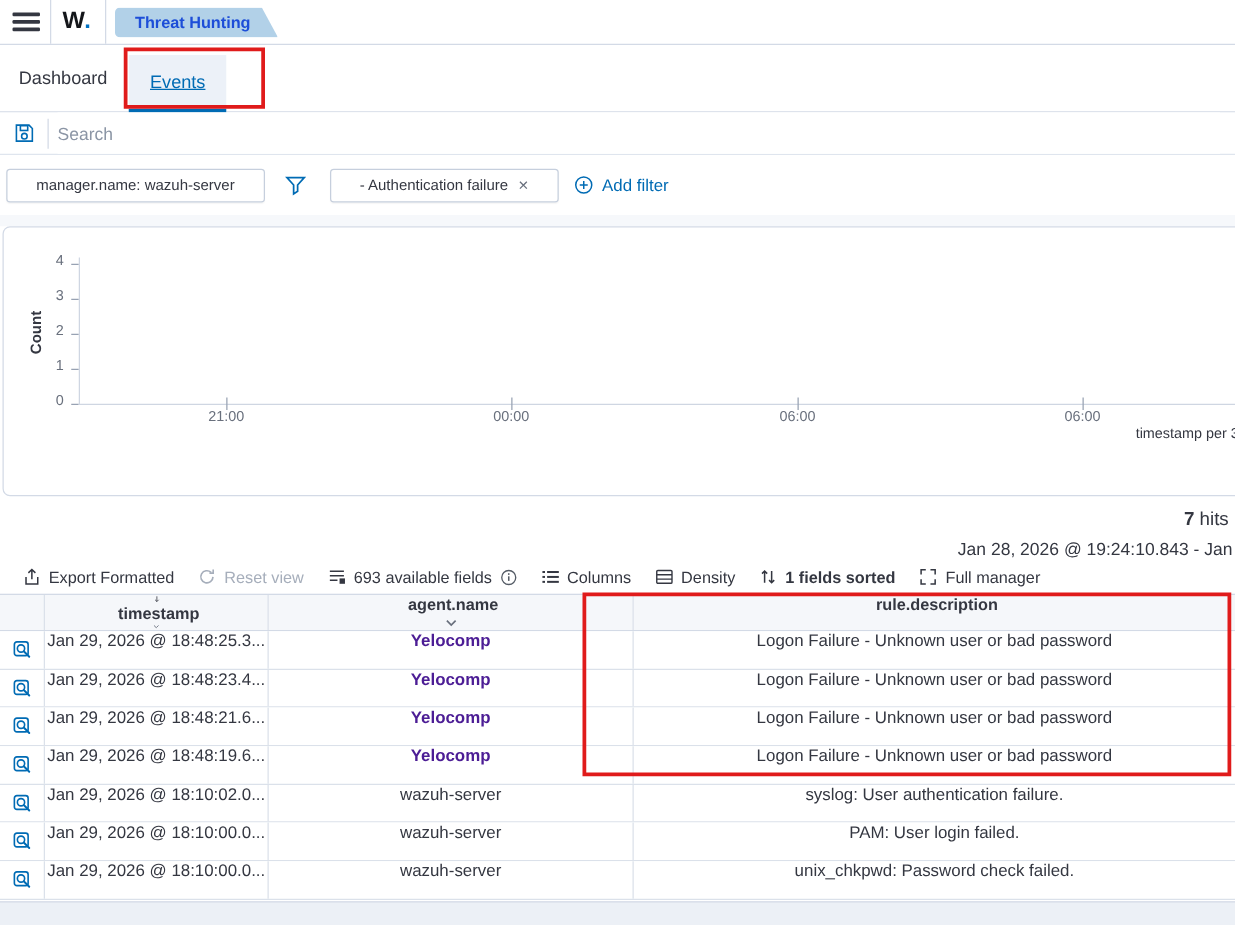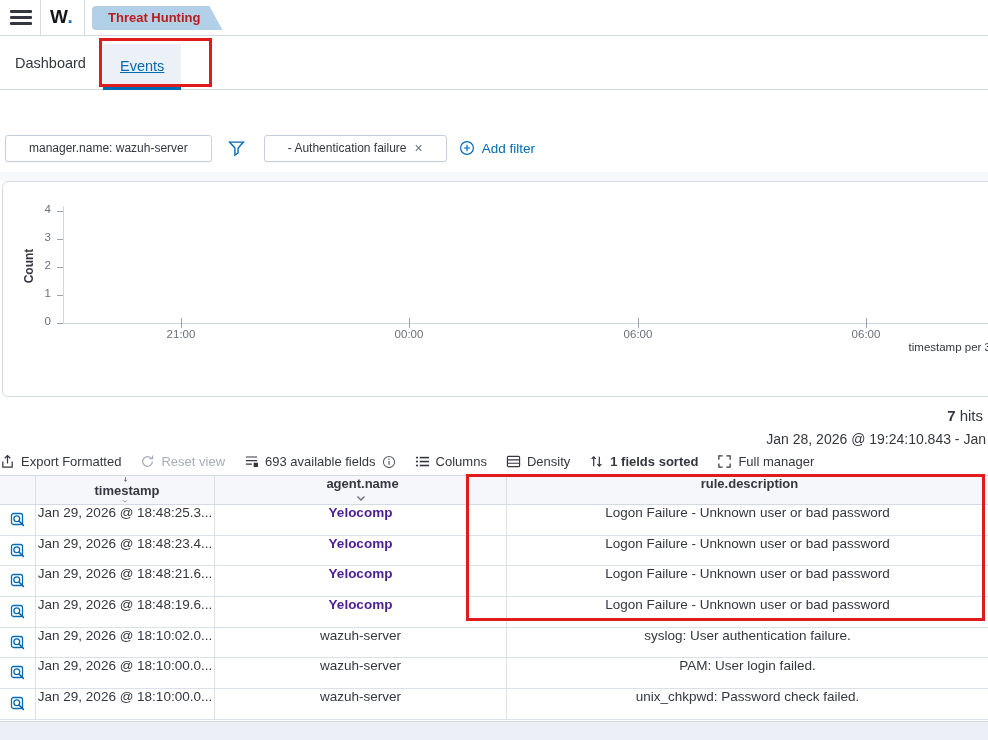--- a/index.html
+++ b/index.html
@@ -7,21 +7,21 @@
   .app { position: relative; width: 988px; height: 740px; overflow: hidden; background: #fff; color: #343741; }
 
   
   .topbar { position: absolute; left: 0; top: 0; width: 988px; height: 36px; background: #fff; border-bottom: 1px solid #d3dae6; }
   .menu-btn { position: absolute; left: 10px; top: 10px; width: 22px; height: 16px; cursor: pointer; }
   .menu-btn i { display: block; height: 2.6px; background: #343741; border-radius: 1px; margin-bottom: 3.6px; }
   .tb-div { position: absolute; top: 0; width: 1px; height: 35px; background: #d3dae6; }
   .logo { position: absolute; left: 50px; top: 6px; font-size: 19px; font-weight: 700; color: #14161a; letter-spacing: .5px; }
   .logo .dot { color: #0071c2; }
   .crumb { position: absolute; left: 92px; top: 6px; height: 24px; line-height: 24px; padding: 0 22px 0 16px;
-           background: #b2d1e8; color: #b91c1c; font-size: 13px; font-weight: 600;
+           background: #b2d1e8; color: #1d4ed8; font-size: 13px; font-weight: 600;
            border-radius: 4px 0 0 4px; clip-path: polygon(0 0, calc(100% - 13px) 0, 100% 100%, 0 100%); }
 
   
   .tabbar { position: absolute; left: 0; top: 36px; width: 988px; height: 54px; background: #fff; border-bottom: 1px solid #d3dae6; }
   .tab-dash { position: absolute; left: 15px; top: 0; line-height: 54px; font-size: 14.5px; font-weight: 500; color: #343741; cursor: pointer; }
   .tab-events { position: absolute; left: 103px; top: 8px; height: 46px; padding: 0 17px; background: #ecf1f8;
                 border-bottom: 3px solid #006bb4; line-height: 43px; cursor: pointer; }
   .tab-events span { color: #006bb4; font-size: 14.5px; font-weight: 500; text-decoration: underline; }
 
   
@@ -54,21 +54,21 @@
   .xmark { position: absolute; top: 136px; width: 1px; height: 10px; background: #98a2b3; }
   .xtick { position: absolute; top: 146px; transform: translateX(-50%); font-size: 11.5px; color: #69707d; }
   .xtitle { position: absolute; right: 4px; top: 159px; font-size: 11.5px; font-weight: 400; color: #343741; }
 
   
   .hits { position: absolute; top: 407px; right: 5px; font-size: 15px; color: #343741; }
   .hits b { font-weight: 700; }
   .daterange { position: absolute; top: 431px; right: 2px; font-size: 14px; color: #343741; white-space: nowrap; }
 
   .toolbar { position: absolute; left: 0; top: 448px; width: 988px; height: 27px; display: flex; 
-             column-gap: 19px; }
+             padding-left: 18px; column-gap: 19px; }
   .titem { display: inline-flex; align-items: center; gap: 6px; font-size: 13px; color: #343741; cursor: pointer; white-space: nowrap; }
   .titem.disabled { color: #a6aebb; cursor: default; }
   .titem.bold { font-weight: 700; }
 
   
   .grid { position: absolute; left: 0; top: 475px; width: 988px; }
   .hrow, .trow { display: grid; grid-template-columns: 36px 179px 292px 1fr; }
   .hrow { height: 30px; background: #f5f7fa; border-top: 1px solid #d3dae6; border-bottom: 1px solid #d3dae6; }
   .trow { height: 30.7px; border-bottom: 1px solid #dbe1ea; background: #fff; }
   .c { display: flex; align-items: center; border-right: 1px solid #dbe1ea; overflow: hidden; white-space: nowrap; flex-direction: column; }
@@ -103,20 +103,31 @@
     <div class="logo"><span>W</span><span class="dot">.</span></div>
     <div class="tb-div" style="left:84px"></div>
     <div class="crumb">Threat Hunting</div>
   </header>
 
   <nav class="tabbar">
     <div class="tab-dash">Dashboard</div>
     <div class="tab-events"><span>Events</span></div>
   </nav>
 
+  <div class="searchrow">
+    <span class="save-ic">
+      <svg width="17" height="17" viewBox="0 0 16 16" fill="none" stroke="#006bb4" stroke-width="1.2">
+        <path d="M2 2h9.5L14 4.5V14H2z"></path>
+          <rect x="5" y="2.4" width="5.5" height="3.6"></rect>
+          <circle cx="8" cy="10.3" r="2.1"></circle>
+      </svg>
+    </span>
+    <div class="sr-div"></div>
+    <input class="search-input" type="text" placeholder="Search" style="">
+  </div>
 
   <div class="filterrow">
     <span class="pill">
         <span>manager.name: wazuh-server</span>
       </span>
     <span class="funnel">
       <svg width="17" height="17" viewBox="0 0 16 16" fill="none" stroke="#006bb4" stroke-width="1.3">
         <path d="M1.5 2h13l-5 5.5v4.7l-3 2V7.5z"></path>
       </svg>
     </span>

